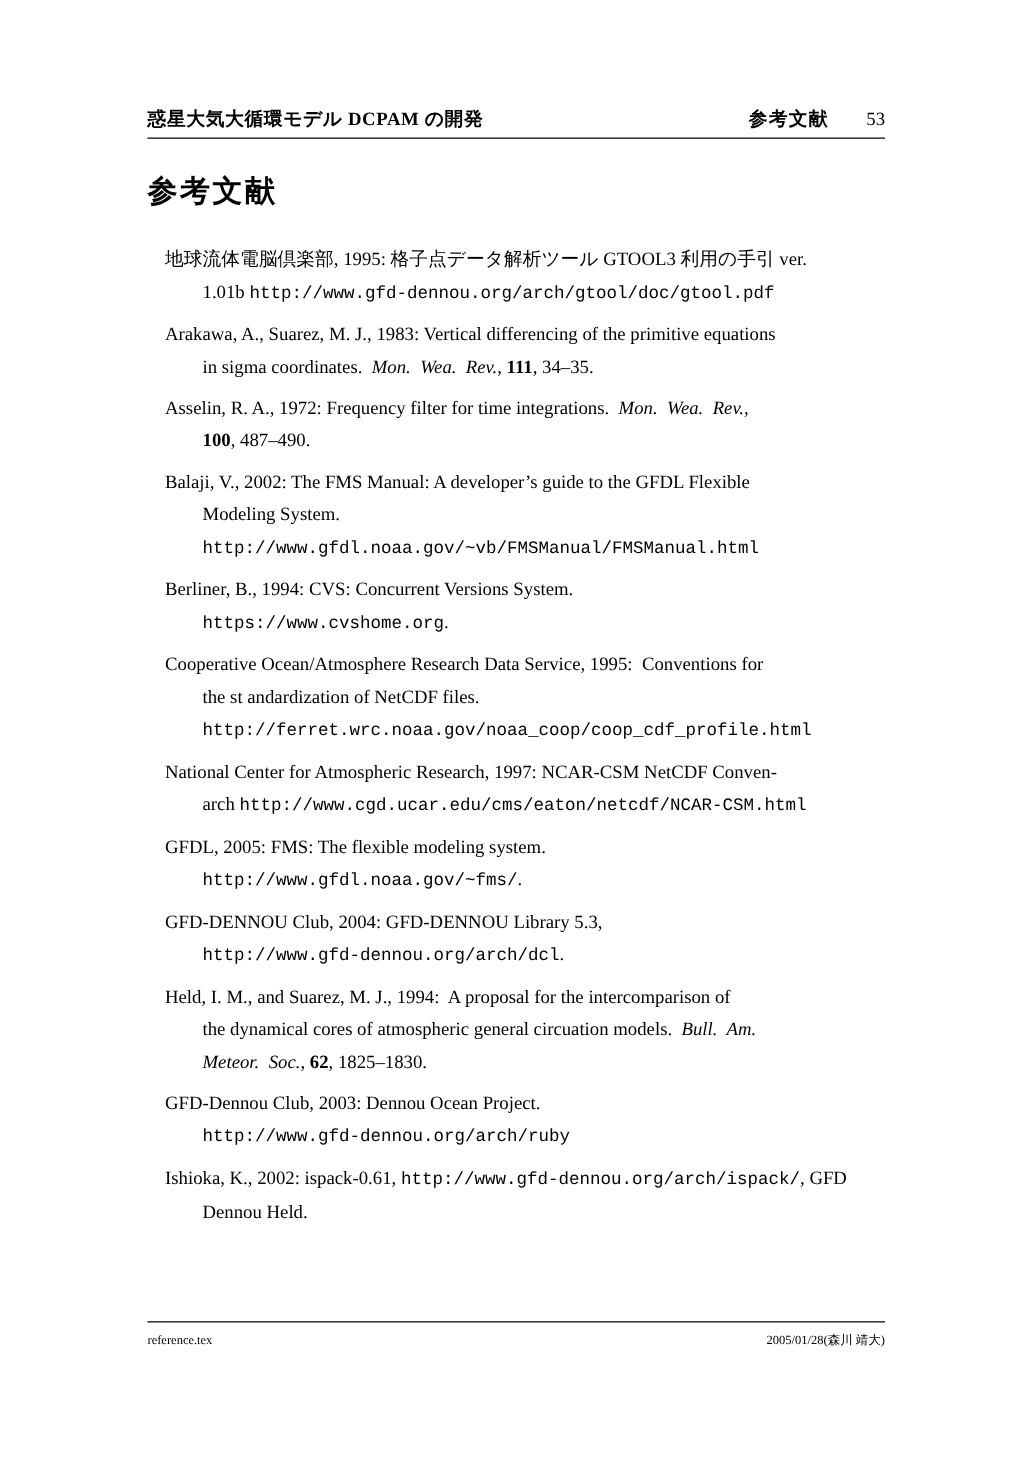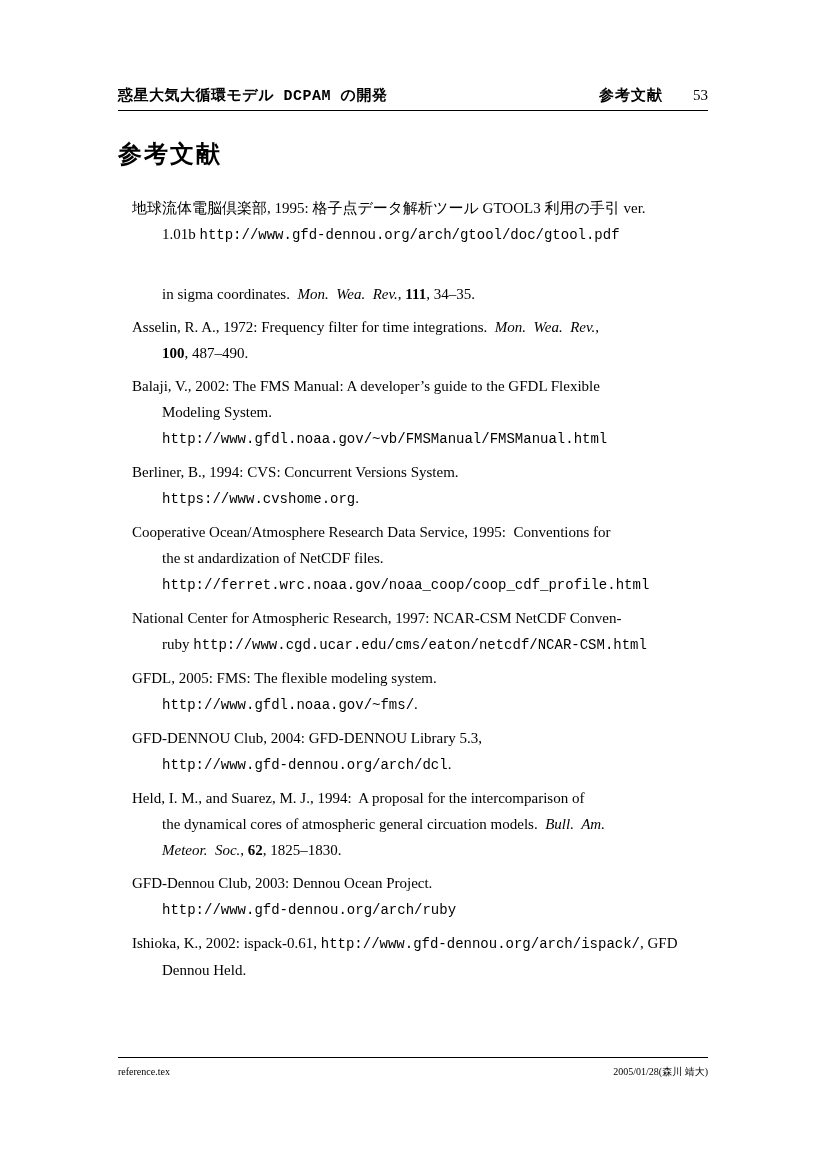--- a/index.html
+++ b/index.html
@@ -19,21 +19,21 @@
     width: 590px;
   }
   .running-header {
     display: flex;
     justify-content: space-between;
     align-items: baseline;
     border-bottom: 1px solid #000;
     padding-bottom: 5px;
   }
   .rh-left {
-    font-family: Liberation Mono, monospace;
+    font-family: Liberation Serif, serif;
     font-weight: bold;
     font-size: 15px;
     letter-spacing: 0.5px;
   }
   .rh-right { display: flex; align-items: baseline; }
   .rh-section {
     font-family: "Liberation Sans", "DejaVu Sans", sans-serif;
     font-weight: bold;
     font-size: 15px;
     letter-spacing: 1px;
@@ -95,26 +95,26 @@
       <span class="rh-right">
         <span class="rh-section">参考文献</span>
         <span class="rh-pagenum">53</span>
       </span>
     </div>
 
     <h1 class="section-title">参考文献</h1>
 
     <div class="ref-list">
         <div class="ref"><span class="s-rm">地球流体電脳倶楽部, 1995: 格子点データ解析ツール GTOOL3 利用の手引 ver.</span><br><span class="s-rm">1.01b </span><span class="s-tt">http://www.gfd-dennou.org/arch/gtool/doc/gtool.pdf</span></div>
-        <div class="ref"><br><span class="s-rm">in sigma coordinates.  </span><span class="s-it">Mon.  Wea.  Rev.</span><span class="s-rm">, </span><span class="s-bf">111</span><span class="s-rm">, 34–35.</span></div>
+        <div class="ref"><span class="s-rm">Arakawa, A., Suarez, M. J., 1983: Vertical differencing of the primitive equations</span><br><span class="s-rm">in sigma coordinates.  </span><span class="s-it">Mon.  Wea.  Rev.</span><span class="s-rm">, </span><span class="s-bf">111</span><span class="s-rm">, 34–35.</span></div>
         <div class="ref"><span class="s-rm">Asselin, R. A., 1972: Frequency filter for time integrations.  </span><span class="s-it">Mon.  Wea.  Rev.</span><span class="s-rm">,</span><br><span class="s-bf">100</span><span class="s-rm">, 487–490.</span></div>
         <div class="ref"><span class="s-rm">Balaji, V., 2002: The FMS Manual: A developer’s guide to the GFDL Flexible</span><br><span class="s-rm">Modeling System.</span><br><span class="s-tt">http://www.gfdl.noaa.gov/~vb/FMSManual/FMSManual.html</span></div>
         <div class="ref"><span class="s-rm">Berliner, B., 1994: CVS: Concurrent Versions System.</span><br><span class="s-tt">https://www.cvshome.org</span><span class="s-rm">.</span></div>
         <div class="ref"><span class="s-rm">Cooperative Ocean/Atmosphere Research Data Service, 1995:  Conventions for</span><br><span class="s-rm">the st andardization of NetCDF files.</span><br><span class="s-tt">http://ferret.wrc.noaa.gov/noaa_coop/coop_cdf_profile.html</span></div>
-        <div class="ref"><span class="s-rm">National Center for Atmospheric Research, 1997: NCAR-CSM NetCDF Conven-</span><br><span class="s-rm">ruby </span><span class="s-tt">http://www.cgd.ucar.edu/cms/eaton/netcdf/NCAR-CSM.html</span></div>
+        <div class="ref"><span class="s-rm">National Center for Atmospheric Research, 1997: NCAR-CSM NetCDF Conven-</span><br><span class="s-rm">arch </span><span class="s-tt">http://www.cgd.ucar.edu/cms/eaton/netcdf/NCAR-CSM.html</span></div>
         <div class="ref"><span class="s-rm">GFDL, 2005: FMS: The flexible modeling system.</span><br><span class="s-tt">http://www.gfdl.noaa.gov/~fms/</span><span class="s-rm">.</span></div>
         <div class="ref"><span class="s-rm">GFD-DENNOU Club, 2004: GFD-DENNOU Library 5.3,</span><br><span class="s-tt">http://www.gfd-dennou.org/arch/dcl</span><span class="s-rm">.</span></div>
         <div class="ref"><span class="s-rm">Held, I. M., and Suarez, M. J., 1994:  A proposal for the intercomparison of</span><br><span class="s-rm">the dynamical cores of atmospheric general circuation models.  </span><span class="s-it">Bull.  Am.</span><br><span class="s-it">Meteor.  Soc.</span><span class="s-rm">, </span><span class="s-bf">62</span><span class="s-rm">, 1825–1830.</span></div>
         <div class="ref"><span class="s-rm">GFD-Dennou Club, 2003: Dennou Ocean Project.</span><br><span class="s-tt">http://www.gfd-dennou.org/arch/ruby</span></div>
         <div class="ref"><span class="s-rm">Ishioka, K., 2002: ispack-0.61, </span><span class="s-tt">http://www.gfd-dennou.org/arch/ispack/</span><span class="s-rm">, GFD</span><br><span class="s-rm">Dennou Held.</span></div>
       </div>
 
   </div>
 
   <div class="page-footer">

